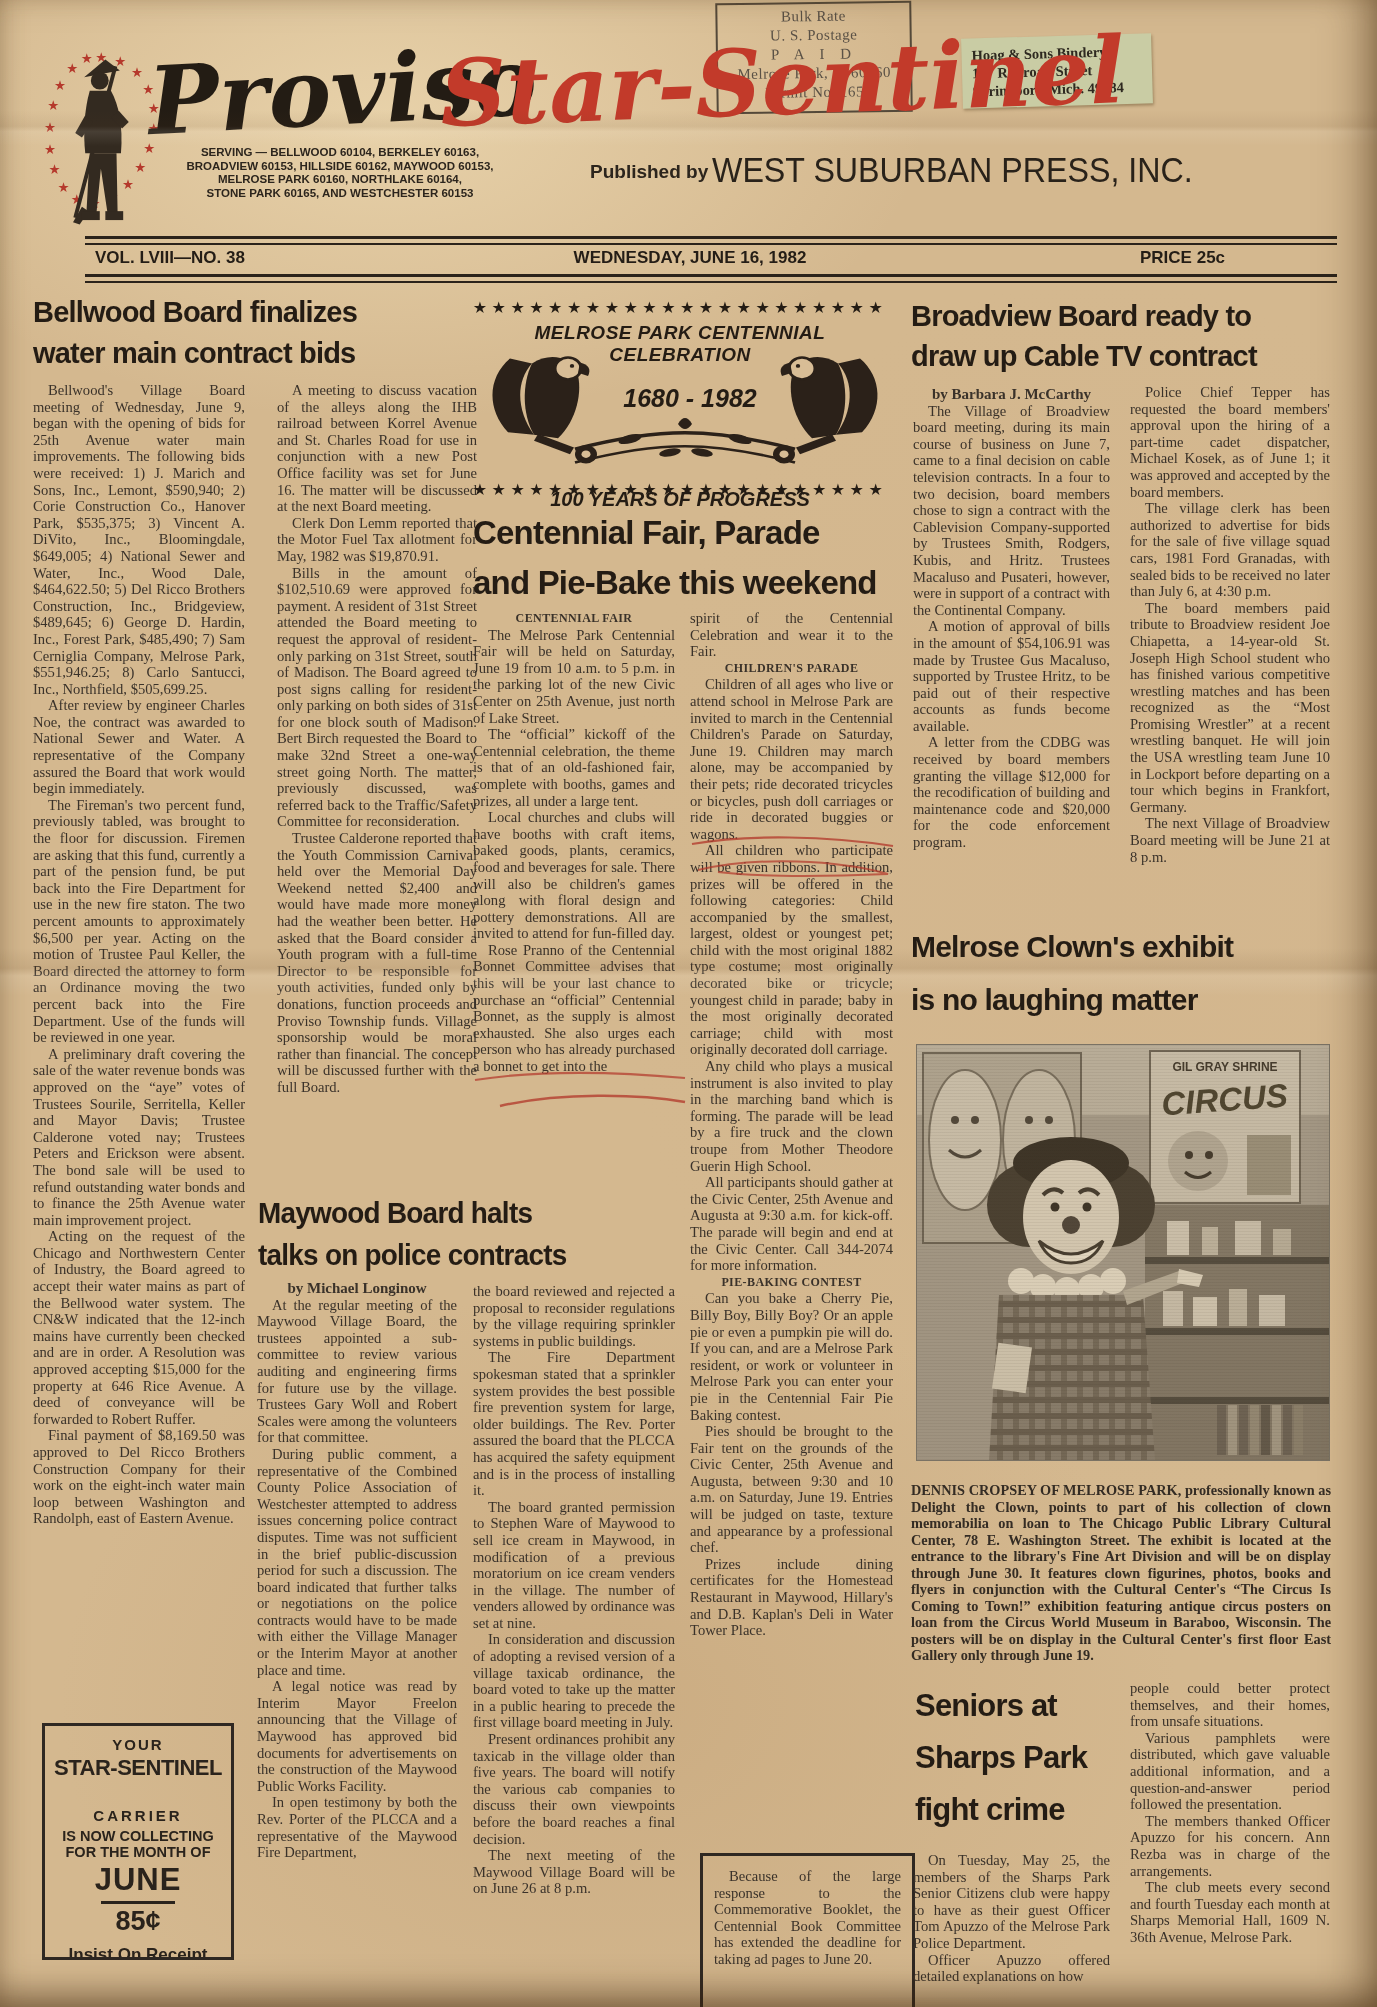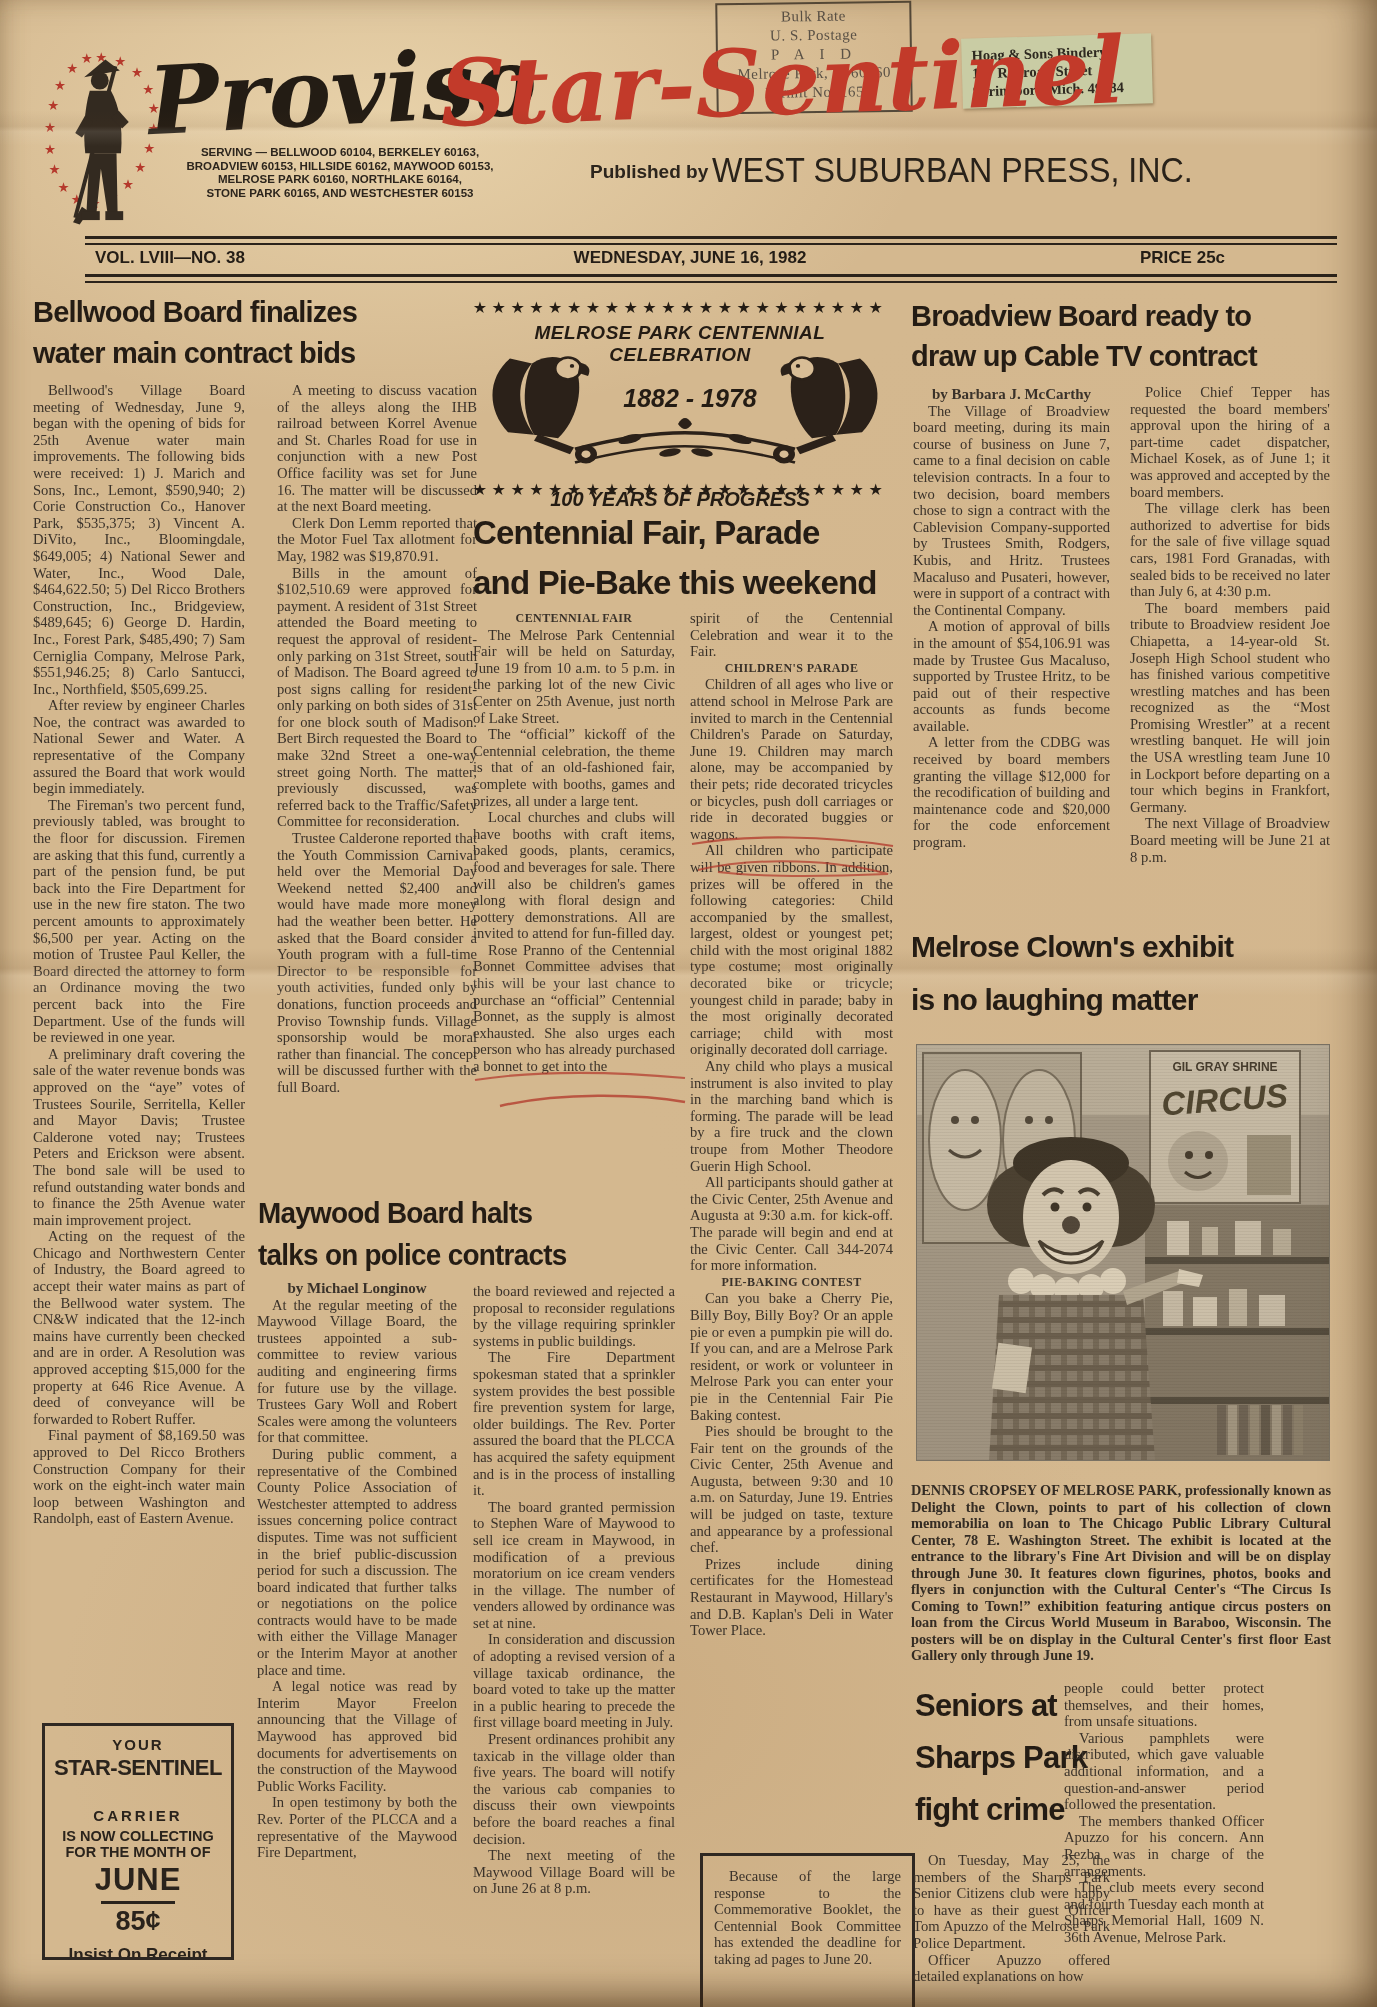--- a/index.html
+++ b/index.html
@@ -165,21 +165,21 @@
       <ellipse cx="260" cy="106" rx="12" ry="5" transform="rotate(18 260 106)"></ellipse>
       <ellipse cx="190" cy="122" rx="11" ry="4.5" transform="rotate(-12 190 122)"></ellipse>
       <ellipse cx="222" cy="122" rx="11" ry="4.5" transform="rotate(12 222 122)"></ellipse>
       <circle cx="106" cy="124" r="11"></circle>
         <circle cx="106" cy="124" r="4.5" fill="#d8bd96"></circle>
       <circle cx="304" cy="124" r="11"></circle>
         <circle cx="304" cy="124" r="4.5" fill="#d8bd96"></circle>
       <path d="M198,88 q7,-14 14,0 q-7,12 -14,0 z"></path>
     </g>
   </svg>
-  <div class="abs banner-title" style="left:600px;top:384px;width:180px;font-size:25px;">1882 - 1978</div>
+  <div class="abs banner-title" style="left:600px;top:384px;width:180px;font-size:25px;">1680 - 1982</div>
   <div class="abs banner-title" style="left:540px;top:452px;width:280px;font-size:20px;margin-top:36px;">100 YEARS OF PROGRESS</div>
   <div class="abs star-row" style="left:470px;top:480px;width:420px;">★★★★★★★★★★★★★★★★★★★★★★</div>
 
   <div class="abs hl" style="left:473px;top:508px;font-size:33px;line-height:50px;width:420px;">
     <div>Centennial Fair, Parade</div>
     <div>and Pie-Bake this weekend</div>
   </div>
   <div class="abs bt" style="left:473px;top:610px;width:202px;height:572px;">
     <p class="sech first">CENTENNIAL FAIR</p>
     <p class="bp">The Melrose Park Centennial Fair will be held on Saturday, June 19 from 10 a.m. to 5 p.m. in the parking lot of the new Civic Center on 25th Avenue, just north of Lake Street.</p>
@@ -334,21 +334,21 @@
 
   <div class="abs hl" style="left:915px;top:1680px;font-size:31px;line-height:52px;width:200px;">
     <div>Seniors at</div>
     <div>Sharps Park</div>
     <div>fight crime</div>
   </div>
   <div class="abs bt" style="left:913px;top:1852px;width:197px;height:148px;">
     <p class="bp">On Tuesday, May 25, the members of the Sharps Park Senior Citizens club were happy to have as their guest Officer Tom Apuzzo of the Melrose Park Police Department.</p>
     <p class="bp">Officer Apuzzo offered detailed explanations on how</p>
   </div>
-  <div class="abs bt" style="left:1064px;top:1680px;width:200px;height:320px;">
+  <div class="abs bt" style="left:1130px;top:1680px;width:200px;height:320px;">
     <p class="bp ni">people could better protect themselves, and their homes, from unsafe situations.</p>
     <p class="bp">Various pamphlets were distributed, which gave valuable additional information, and a question-and-answer period followed the presentation.</p>
     <p class="bp">The members thanked Officer Apuzzo for his concern. Ann Rezba was in charge of the arrangements.</p>
     <p class="bp">The club meets every second and fourth Tuesday each month at Sharps Memorial Hall, 1609 N. 36th Avenue, Melrose Park.</p>
   </div>
 
   <div class="abs boxed carrier" style="left:42px;top:1723px;width:186px;height:231px;overflow:hidden;">
     <div style="margin-top:10px;font-size:15px;font-weight:bold;letter-spacing:2px;">YOUR</div>
     <div style="font-size:22px;font-weight:900;margin-top:2px;letter-spacing:-.5px;">STAR-SENTINEL</div>
     <div style="font-size:15px;font-weight:bold;letter-spacing:3px;margin-top:26px;">CARRIER</div>

